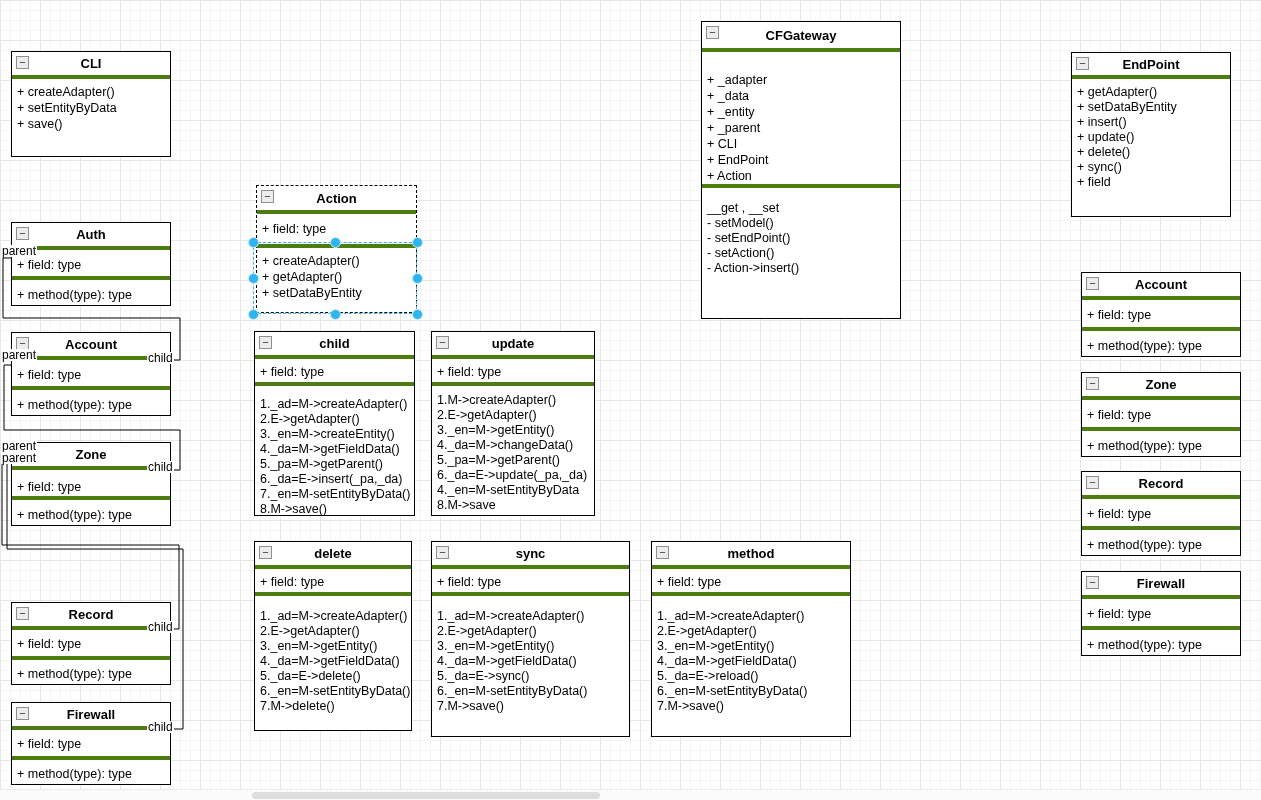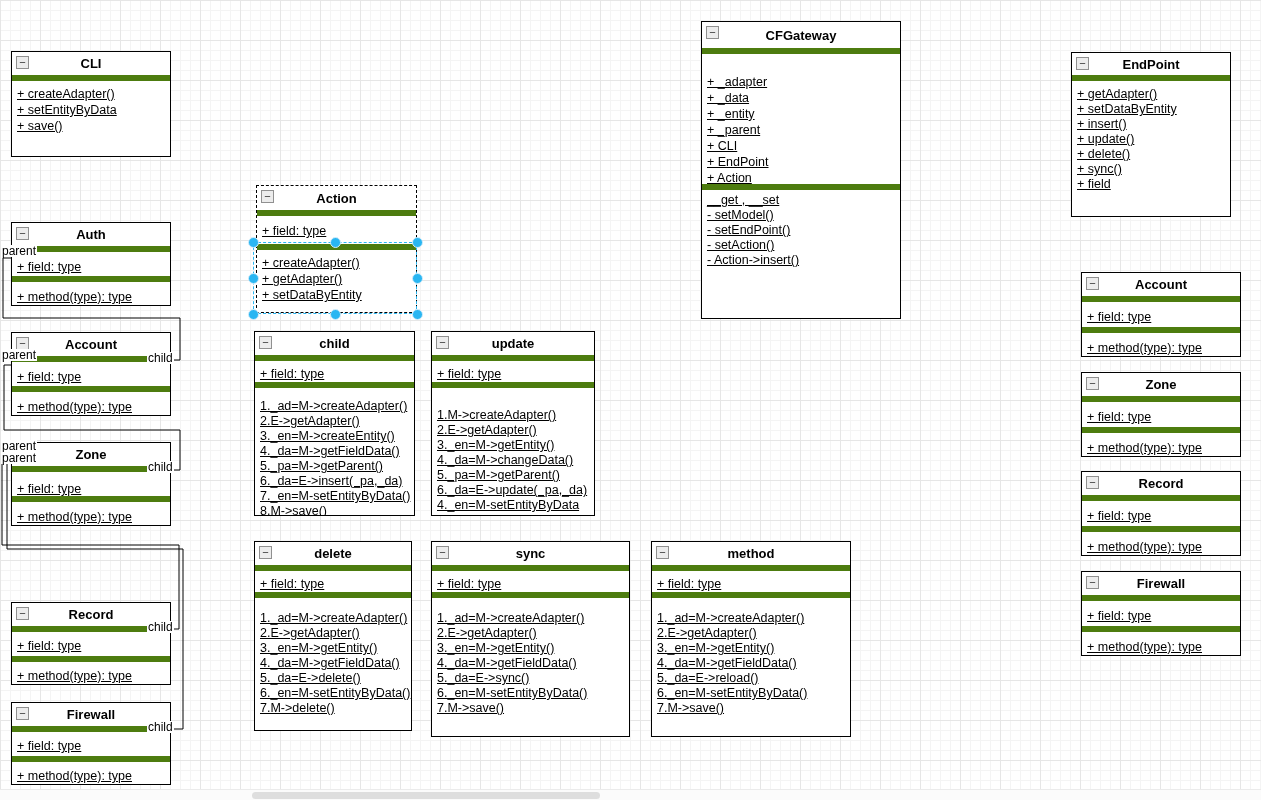--- a/index.html
+++ b/index.html
@@ -24,21 +24,21 @@
   .uml-title{
     position:relative;height:23px;flex:0 0 auto;box-sizing:border-box;
     display:flex;align-items:center;justify-content:center;
     font-weight:bold;font-size:13px;
   }
   .collapse{
     position:absolute;left:4px;top:4px;width:13px;height:13px;box-sizing:border-box;
     border:1px solid #909090;background:#ececec;color:#333;
     font-size:11px;line-height:10px;text-align:center;font-weight:normal;cursor:pointer;
   }
-  .cmp{box-sizing:border-box;padding:5px 5px 3px 5px;overflow:hidden;flex:0 0 auto;border-top:6px solid #4d7c0f;text-decoration:underline;}
+  .cmp{box-sizing:border-box;padding:5px 5px 3px 5px;overflow:hidden;flex:0 0 auto;border-top:4px solid #4d7c0f;}
   .cmp.methods{flex:1 1 auto;}
   .line{white-space:pre;line-height:15px;}
   .lh16 .line{line-height:16px;}
   .edge-label{
     position:absolute;z-index:3;background:#fff;padding:0 1px;
     font-size:12px;line-height:12px;font-family:"Liberation Sans",sans-serif;cursor:default;
   }
   .sel-rect{
     position:absolute;left:253px;top:242px;width:164px;height:72px;z-index:4;
     border:1px dashed #29b6f2;box-sizing:border-box;pointer-events:none;
@@ -181,21 +181,21 @@
   </div>
 
   <div class="uml-box" style="left:431px;top:331px;width:164px;height:185px">
     <div class="uml-title">
       <span class="collapse">−</span>
       <span>update</span>
     </div>
     <div class="cmp" style="height:27px;padding-top:6px">
         <div class="line">+ field: type</div>
       </div>
-    <div class="cmp methods" style="padding-top:20px">
+    <div class="cmp methods" style="padding-top:7px">
         <div class="line">1.M-&gt;createAdapter()</div>
         <div class="line">2.E-&gt;getAdapter()</div>
         <div class="line">3._en=M-&gt;getEntity()</div>
         <div class="line">4._da=M-&gt;changeData()</div>
         <div class="line">5._pa=M-&gt;getParent()</div>
         <div class="line">6._da=E-&gt;update(_pa,_da)</div>
         <div class="line">4._en=M-setEntityByData</div>
         <div class="line">8.M-&gt;save</div>
       </div>
   </div>
@@ -264,21 +264,21 @@
     </div>
     <div class="cmp lh16" style="height:136px;padding-top:20px">
         <div class="line">+ _adapter</div>
         <div class="line">+ _data</div>
         <div class="line">+ _entity</div>
         <div class="line">+ _parent</div>
         <div class="line">+ CLI</div>
         <div class="line">+ EndPoint</div>
         <div class="line">+ Action</div>
       </div>
-    <div class="cmp methods" style="padding-top:3px">
+    <div class="cmp methods" style="padding-top:13px">
         <div class="line">__get , __set</div>
         <div class="line">- setModel()</div>
         <div class="line">- setEndPoint()</div>
         <div class="line">- setAction()</div>
         <div class="line">- Action-&gt;insert()</div>
       </div>
   </div>
 
   <div class="uml-box" style="left:1071px;top:52px;width:160px;height:165px">
     <div class="uml-title" style="height:22px">

